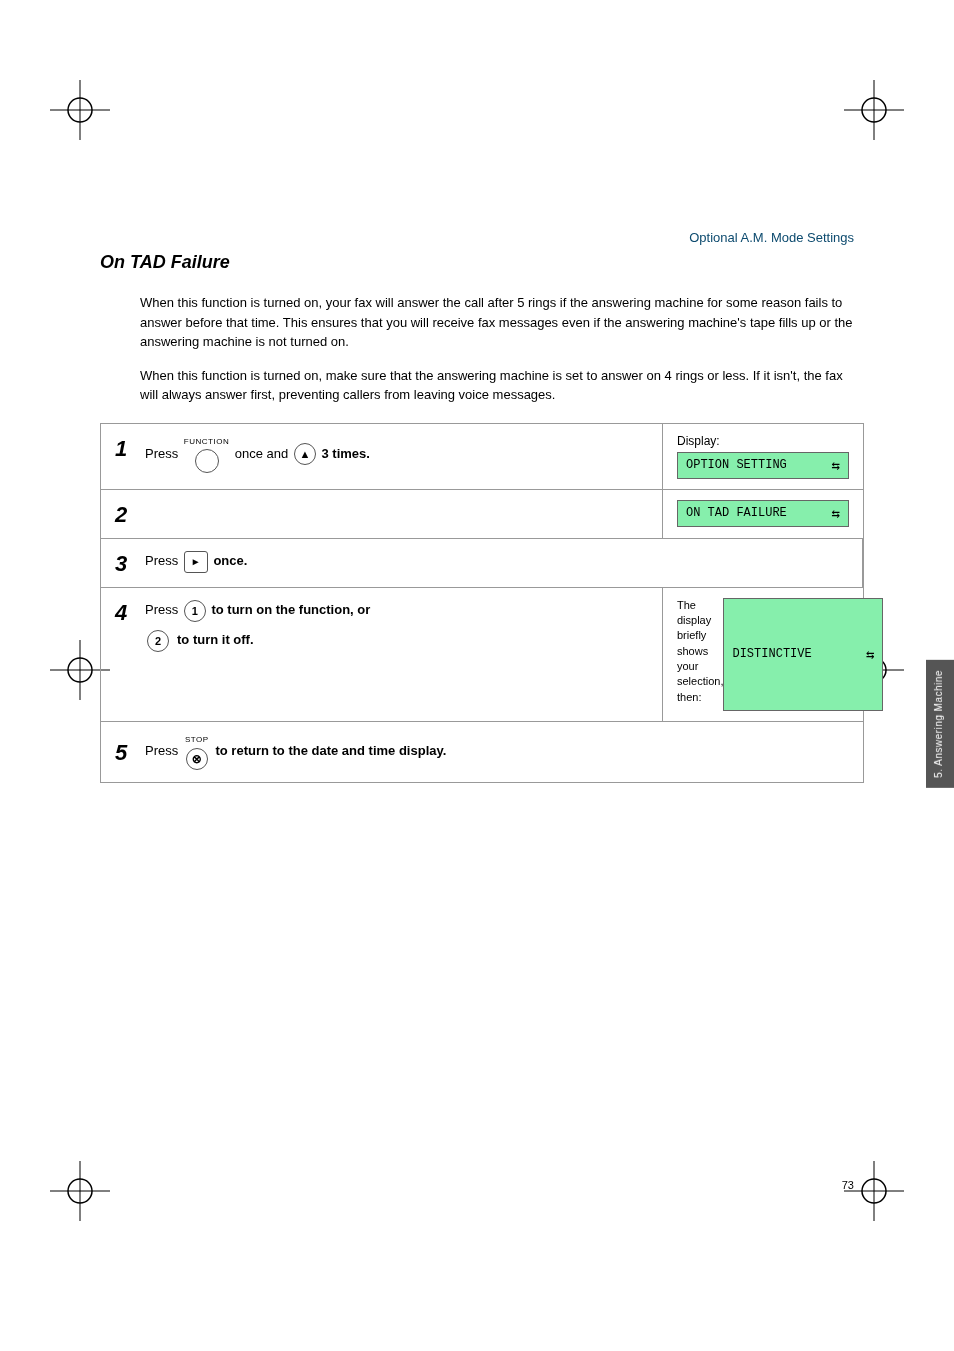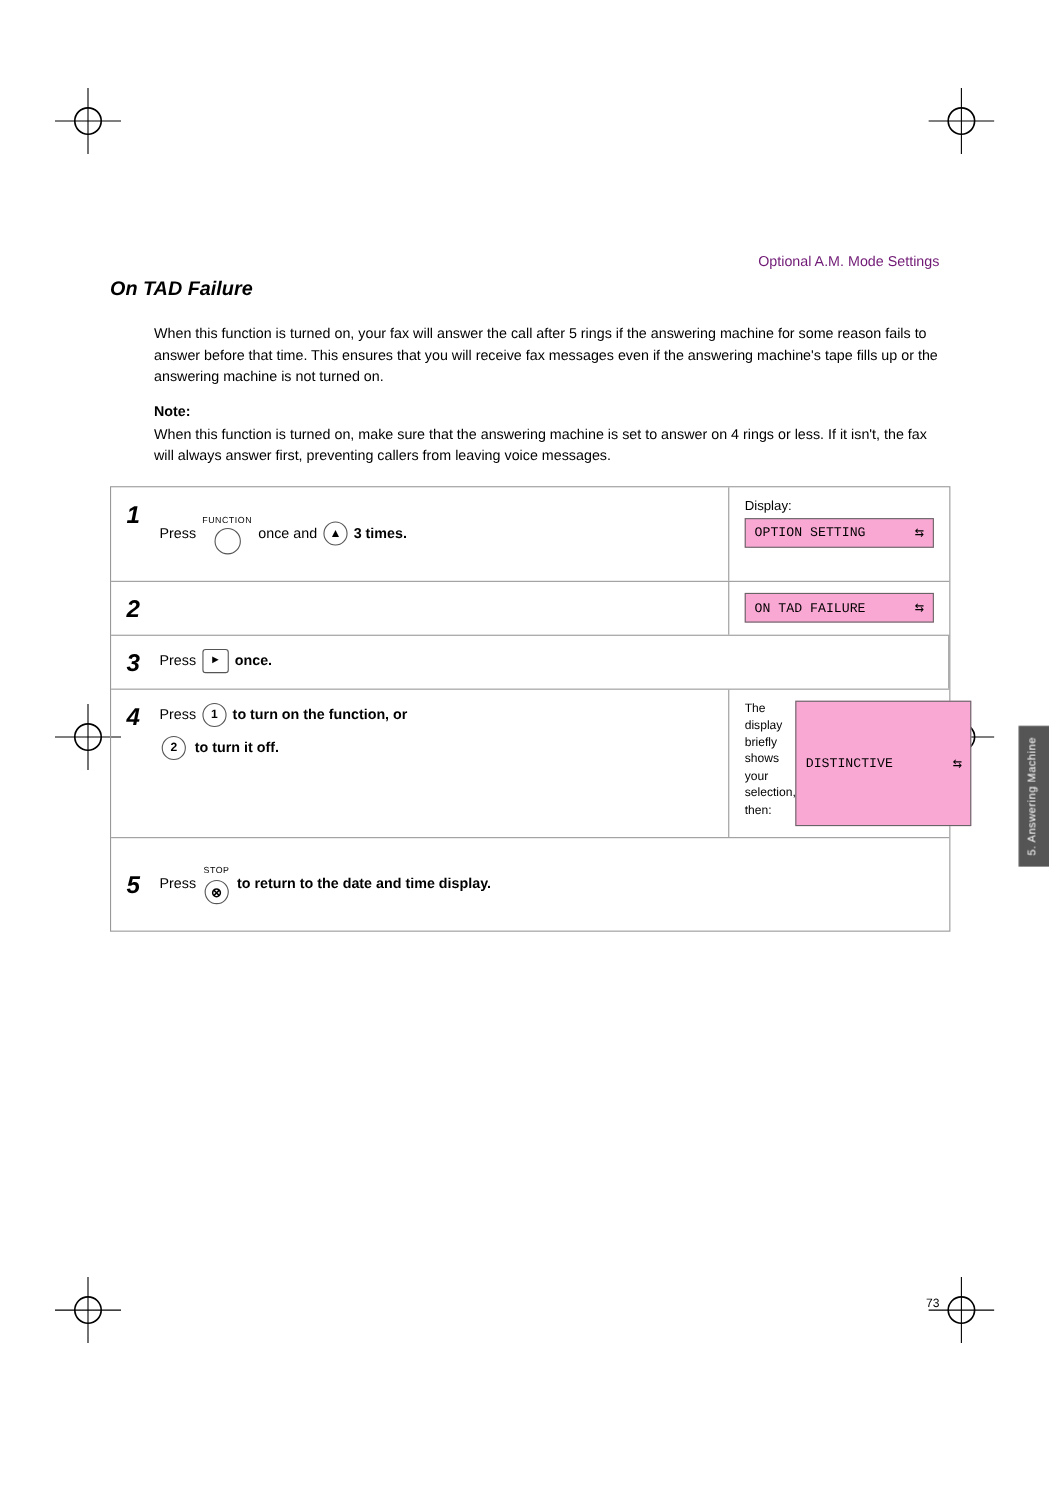--- a/index.html
+++ b/index.html
@@ -29,21 +29,21 @@
     .corner-br { bottom: 130px; right: 50px; }
     .corner-mid-l { top: 640px; left: 50px; }
     .corner-mid-r { top: 640px; right: 50px; }
 
     
     .page-header {
       position: absolute;
       top: 230px;
       right: 100px;
       font-size: 13px;
-      color: #701a75;
+      color: #0c4a6e;
     }
 
     
     .content {
       position: absolute;
       top: 252px;
       left: 100px;
       right: 90px;
     }
 
@@ -132,21 +132,21 @@
     .display-label {
       font-size: 12px;
       margin-bottom: 4px;
     }
 
     .display-box {
       border: 1px solid #666;
       padding: 4px 8px;
       font-size: 12px;
       font-family: 'Courier New', monospace;
-      background: #f9a8d4;
+      background: #86efac;
       display: flex;
       align-items: center;
       justify-content: space-between;
       min-width: 160px;
     }
 
     .arrow-right {
       font-size: 14px;
     }
 
@@ -175,21 +175,21 @@
       vertical-align: middle;
       margin: 0 2px;
       font-weight: bold;
     }
 
     .btn-wrapper {
       display: inline-flex;
       flex-direction: column;
       align-items: center;
       vertical-align: middle;
-      margin: 12px 2px;
+      margin: 0 2px;
     }
 
     .btn-label-top {
       font-size: 8px;
       letter-spacing: 0.5px;
       margin-bottom: 1px;
     }
 
     
     .step-row-full {
@@ -305,23 +305,20 @@
 <div class="content">
 
   <div class="section-title">
     <span>On TAD Failure</span>
   </div>
 
   <div class="body-text">
     <span>When this function is turned on, your fax will answer the call after 5 rings if the answering machine for some reason fails to answer before that time. This ensures that you will receive fax messages even if the answering machine's tape fills up or the answering machine is not turned on.</span>
   </div>
 
-  <div class="note-label">
-    <span>Note:</span>
-  </div>
   <div class="note-text">
     <span>When this function is turned on, make sure that the answering machine is set to answer on 4 rings or less. If it isn't, the fax will always answer first, preventing callers from leaving voice messages.</span>
   </div>
 
   <div class="steps-table">
 
     <div class="step-row">
       <div class="step-left">
         <div class="step-number">1</div>
         <div class="step-content">

